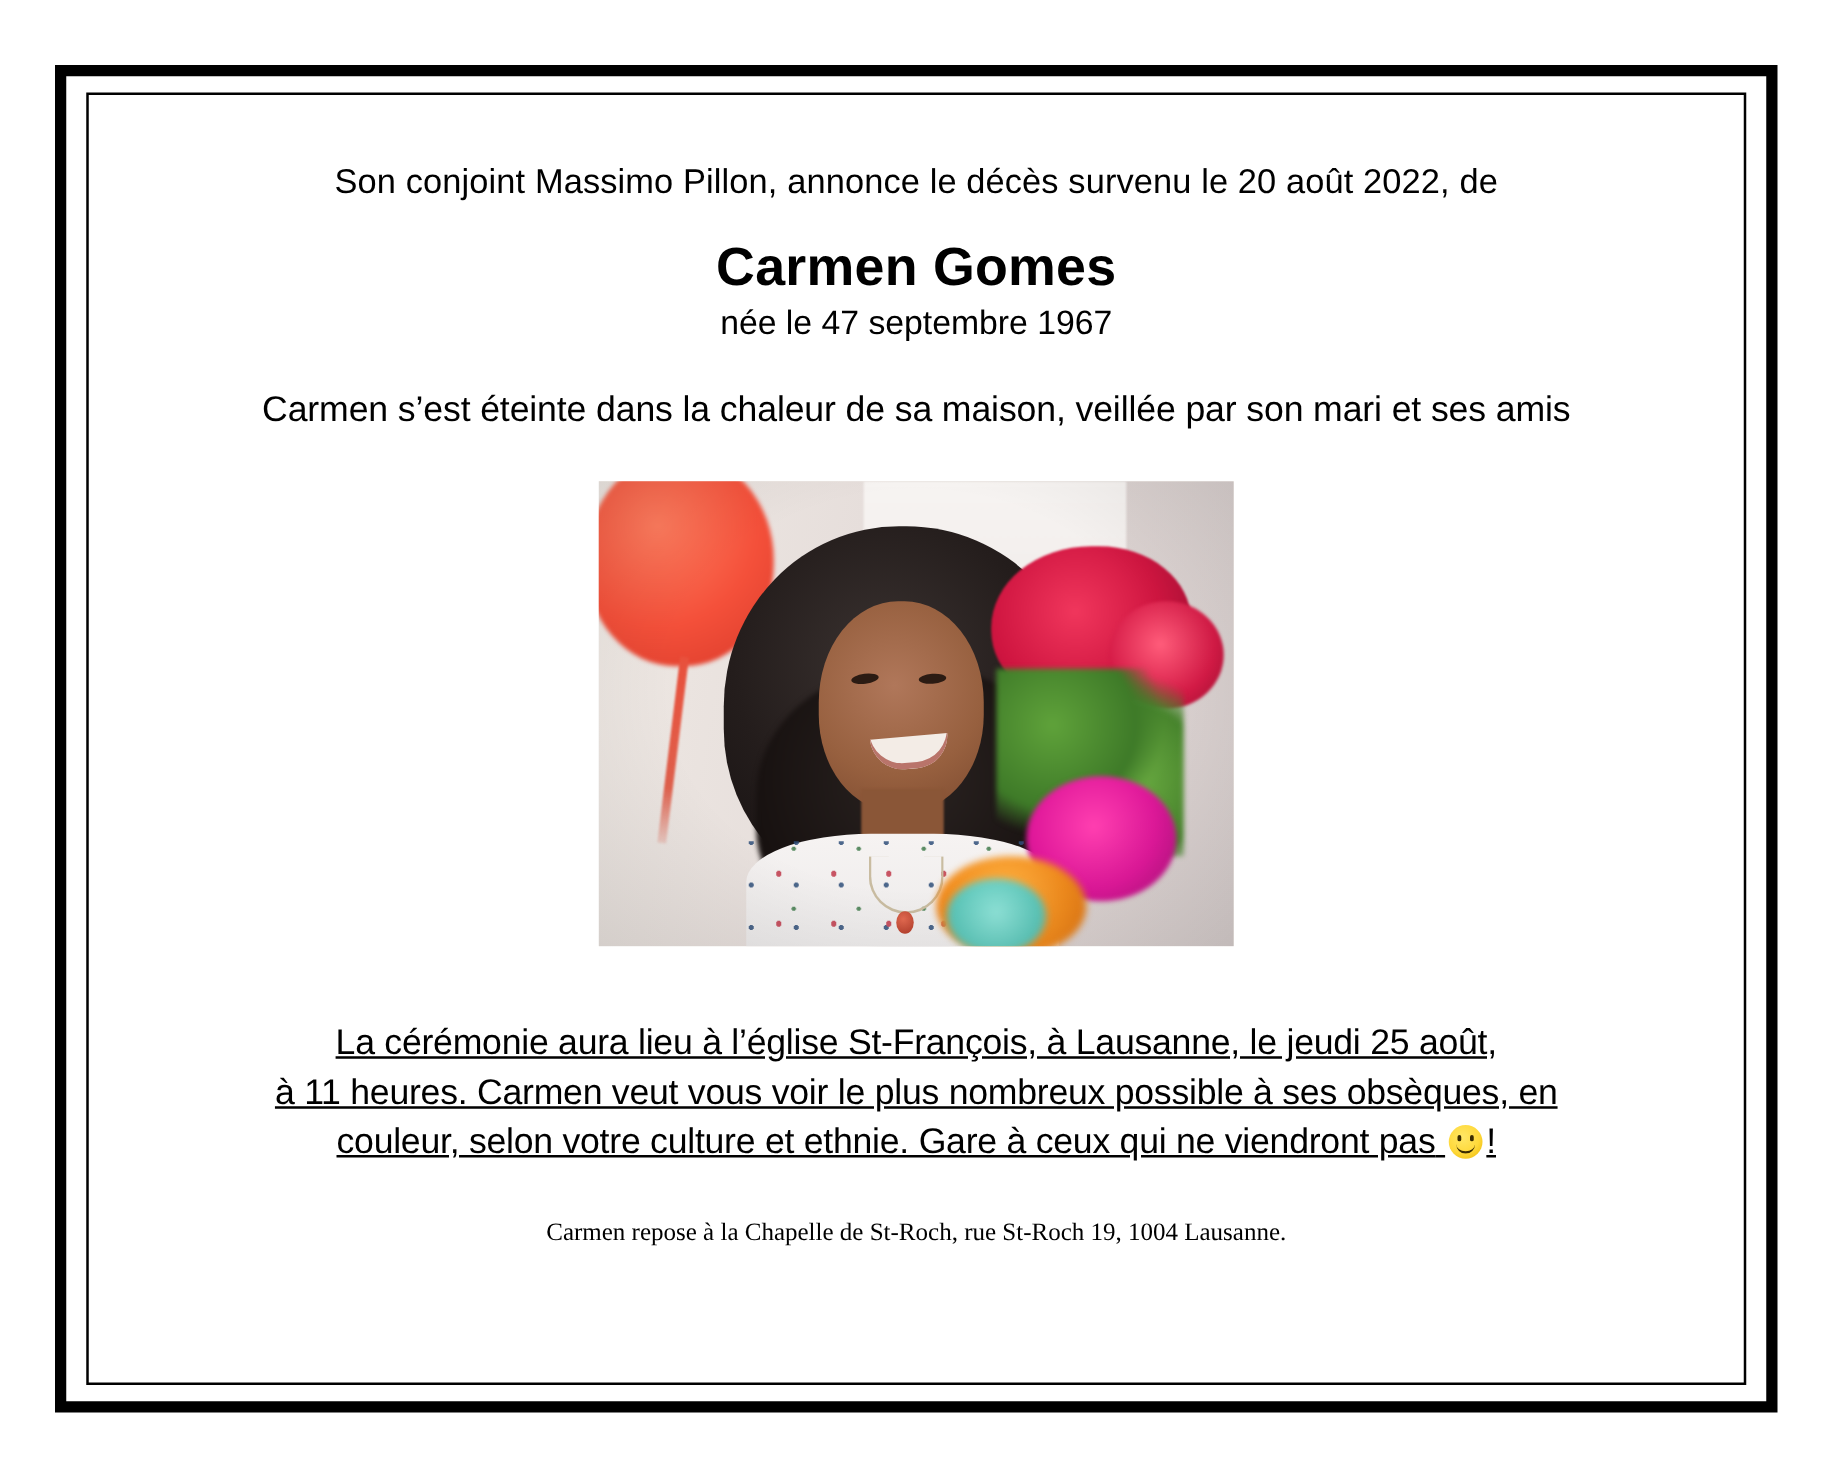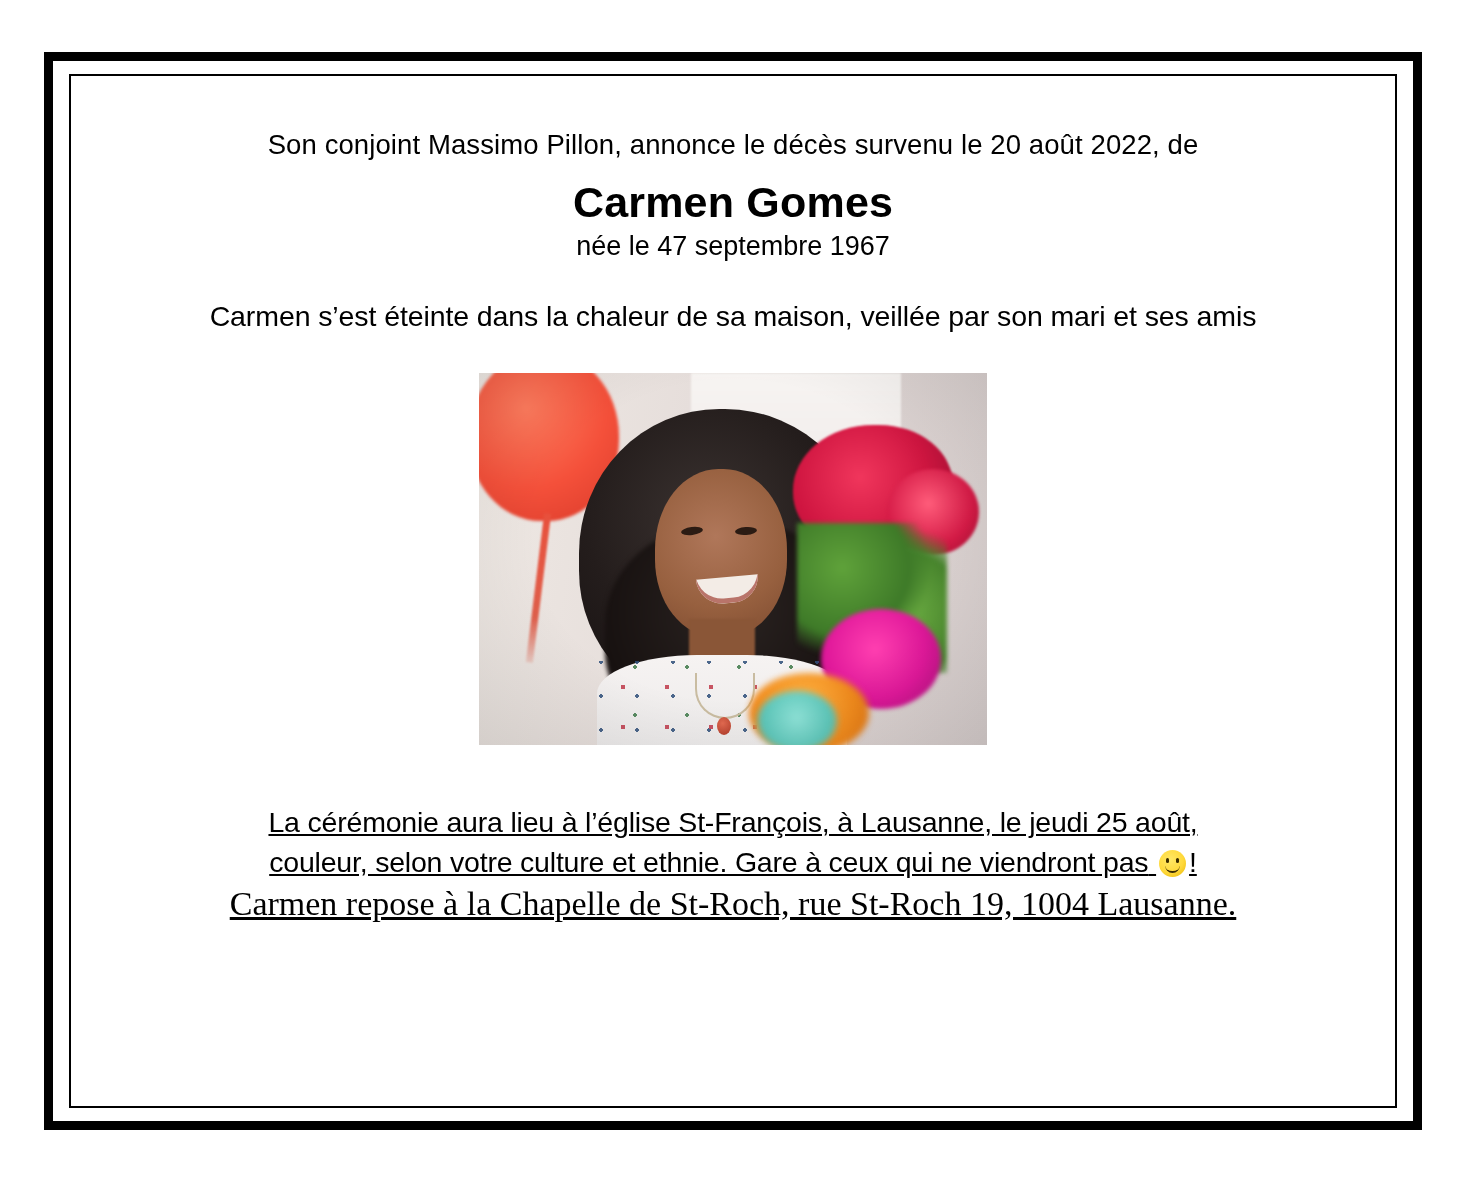--- a/index.html
+++ b/index.html
@@ -60,21 +60,21 @@
 
   .announce-line {
     font-size: 27.5px;
     line-height: 1.25;
     letter-spacing: 0.1px;
   }
 
   .deceased-name {
     font-size: 43px;
     font-weight: bold;
-    margin-top: 16px;
+    margin-top: 28px;
     letter-spacing: 0.2px;
   }
 
   .birth-line {
     font-size: 27px;
     margin-top: 4px;
   }
 
   .passing-line {
     font-size: 28.5px;
@@ -331,24 +331,24 @@
     position: absolute;
     left: 6px;
     top: 14px;
     width: 15px;
     height: 7px;
     border-bottom: 2.5px solid #3a2b00;
     border-radius: 0 0 12px 12px;
   }
 
   .footer {
+    margin-top: 40px;
     font-family: "Liberation Serif", serif;
-    font-size: 34px;
+    font-size: 20px;
     line-height: 1.32;
-    text-decoration: underline;
   }
 </style>
 </head>
 <body>
 
 <div class="page">
   <div class="outer-frame">
     <div class="inner-frame">
       <div class="content">
 
@@ -382,20 +382,21 @@
             <div class="ph-leaves"></div>
             <div class="ph-magenta"></div>
             <div class="ph-orange"></div>
             <div class="ph-teal"></div>
             <div class="ph-vignette"></div>
           </div>
         </div>
 
         <div class="ceremony">
           <div>La cérémonie aura lieu à l’église St-François, à Lausanne, le jeudi 25 août,</div>
+          <div>à 11 heures. Carmen veut vous voir le plus nombreux possible à ses obsèques, en</div>
           <div>
             <span>couleur, selon votre culture et ethnie. Gare à ceux qui ne viendront pas</span>
             <span class="smiley"></span><span>!</span>
           </div>
         </div>
 
         <div class="footer">
           <div>Carmen repose à la Chapelle de St-Roch, rue St-Roch 19, 1004 Lausanne.</div>
         </div>
 

